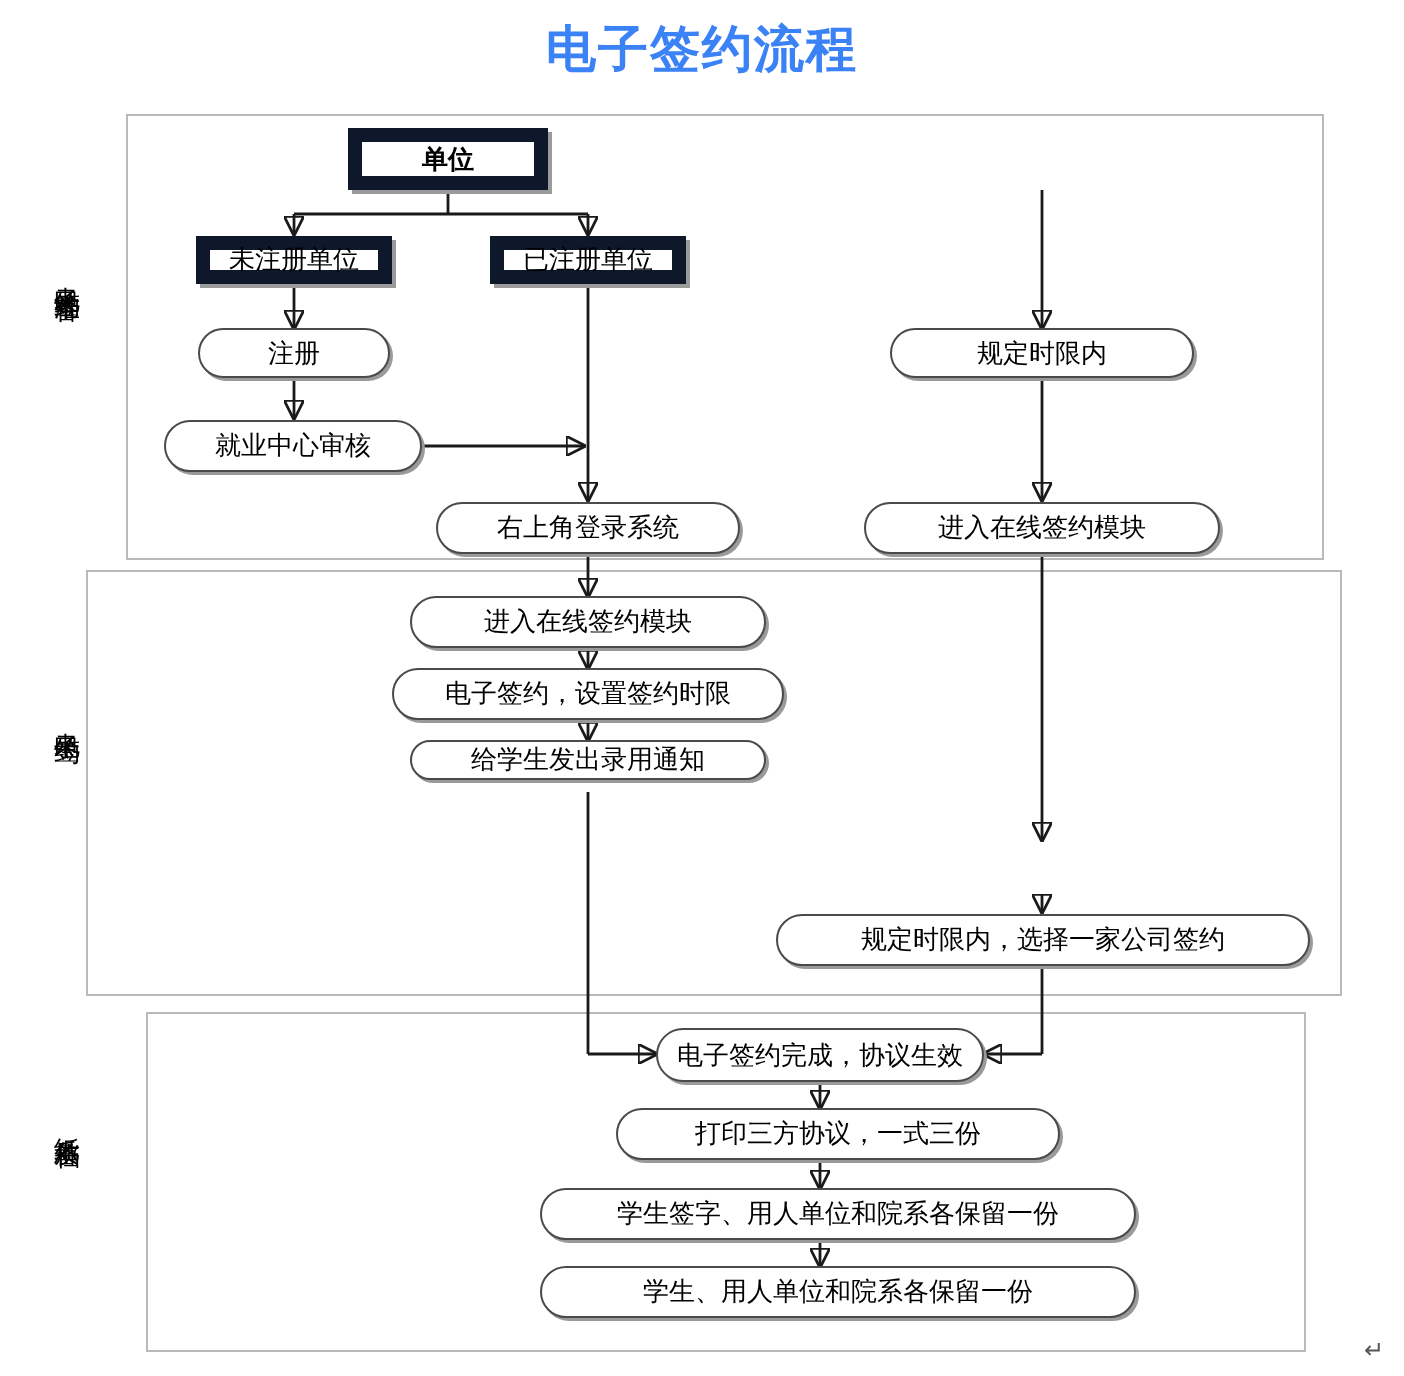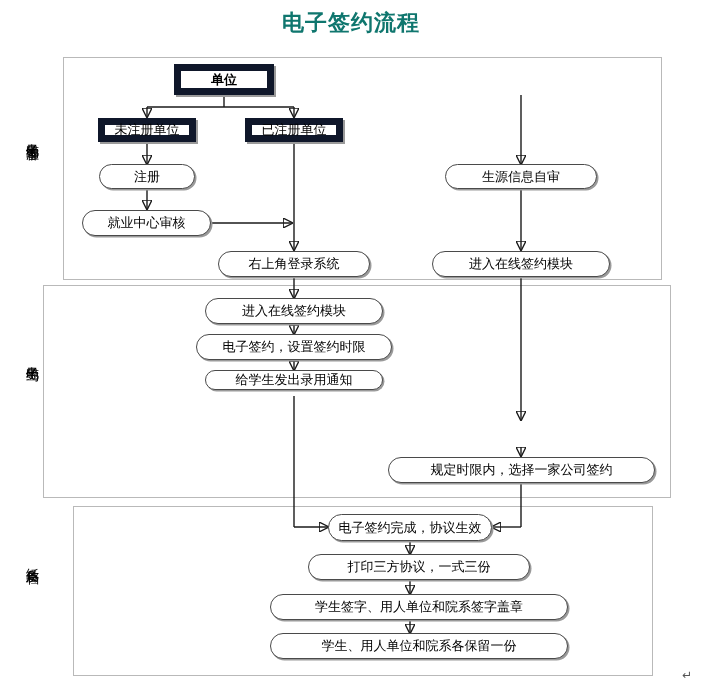--- a/index.html
+++ b/index.html
@@ -10,23 +10,23 @@
     position:relative;
     overflow:hidden;
   }
   #canvas{position:absolute;left:0;top:0;width:702px;height:688px;}
 
   .title{
     position:absolute;
     left:0;top:8px;width:702px;
     text-align:center;
     font-family:"DejaVu Serif","Liberation Serif",serif;
-    font-size:22px;
+    font-size:25px;
     font-weight:700;
-    color:#0f766e;
+    color:#3b82f6;
     letter-spacing:1px;
   }
 
   
   .section-frame{
     position:absolute;
     border:1px solid #b9b9b9;
     box-sizing:border-box;
     background:transparent;
   }
@@ -144,36 +144,36 @@
   <div class="node rect" style="left:98px;top:118px;width:98px;height:24px;font-weight:400;">未注册单位</div>
 
   <div class="node rect" style="left:245px;top:118px;width:98px;height:24px;font-weight:400;">已注册单位</div>
 
   <div class="node pill" style="left:99px;top:164px;width:96px;height:25px;">注册</div>
 
   <div class="node pill" style="left:82px;top:210px;width:129px;height:26px;">就业中心审核</div>
 
   <div class="node pill" style="left:218px;top:251px;width:152px;height:26px;">右上角登录系统</div>
 
-  <div class="node pill" style="left:445px;top:164px;width:152px;height:25px;">生源信息自审</div>
+  <div class="node pill" style="left:445px;top:164px;width:152px;height:25px;">规定时限内</div>
 
   <div class="node pill" style="left:432px;top:251px;width:178px;height:26px;">进入在线签约模块</div>
 
   <div class="node pill" style="left:205px;top:298px;width:178px;height:26px;">进入在线签约模块</div>
 
   <div class="node pill" style="left:196px;top:334px;width:196px;height:26px;">电子签约，设置签约时限</div>
 
   <div class="node pill" style="left:205px;top:370px;width:178px;height:20px;">给学生发出录用通知</div>
 
 
   <div class="node pill" style="left:388px;top:457px;width:267px;height:26px;">规定时限内，选择一家公司签约</div>
 
   <div class="node pill" style="left:328px;top:514px;width:164px;height:27px;">电子签约完成，协议生效</div>
 
   <div class="node pill" style="left:308px;top:554px;width:222px;height:26px;">打印三方协议，一式三份</div>
 
-  <div class="node pill" style="left:270px;top:594px;width:298px;height:26px;">学生签字、用人单位和院系签字盖章</div>
+  <div class="node pill" style="left:270px;top:594px;width:298px;height:26px;">学生签字、用人单位和院系各保留一份</div>
 
   <div class="node pill" style="left:270px;top:633px;width:298px;height:26px;">学生、用人单位和院系各保留一份</div>
 
   <div class="pilcrow">↵</div>
 
 </div>
 
 </body></html>

